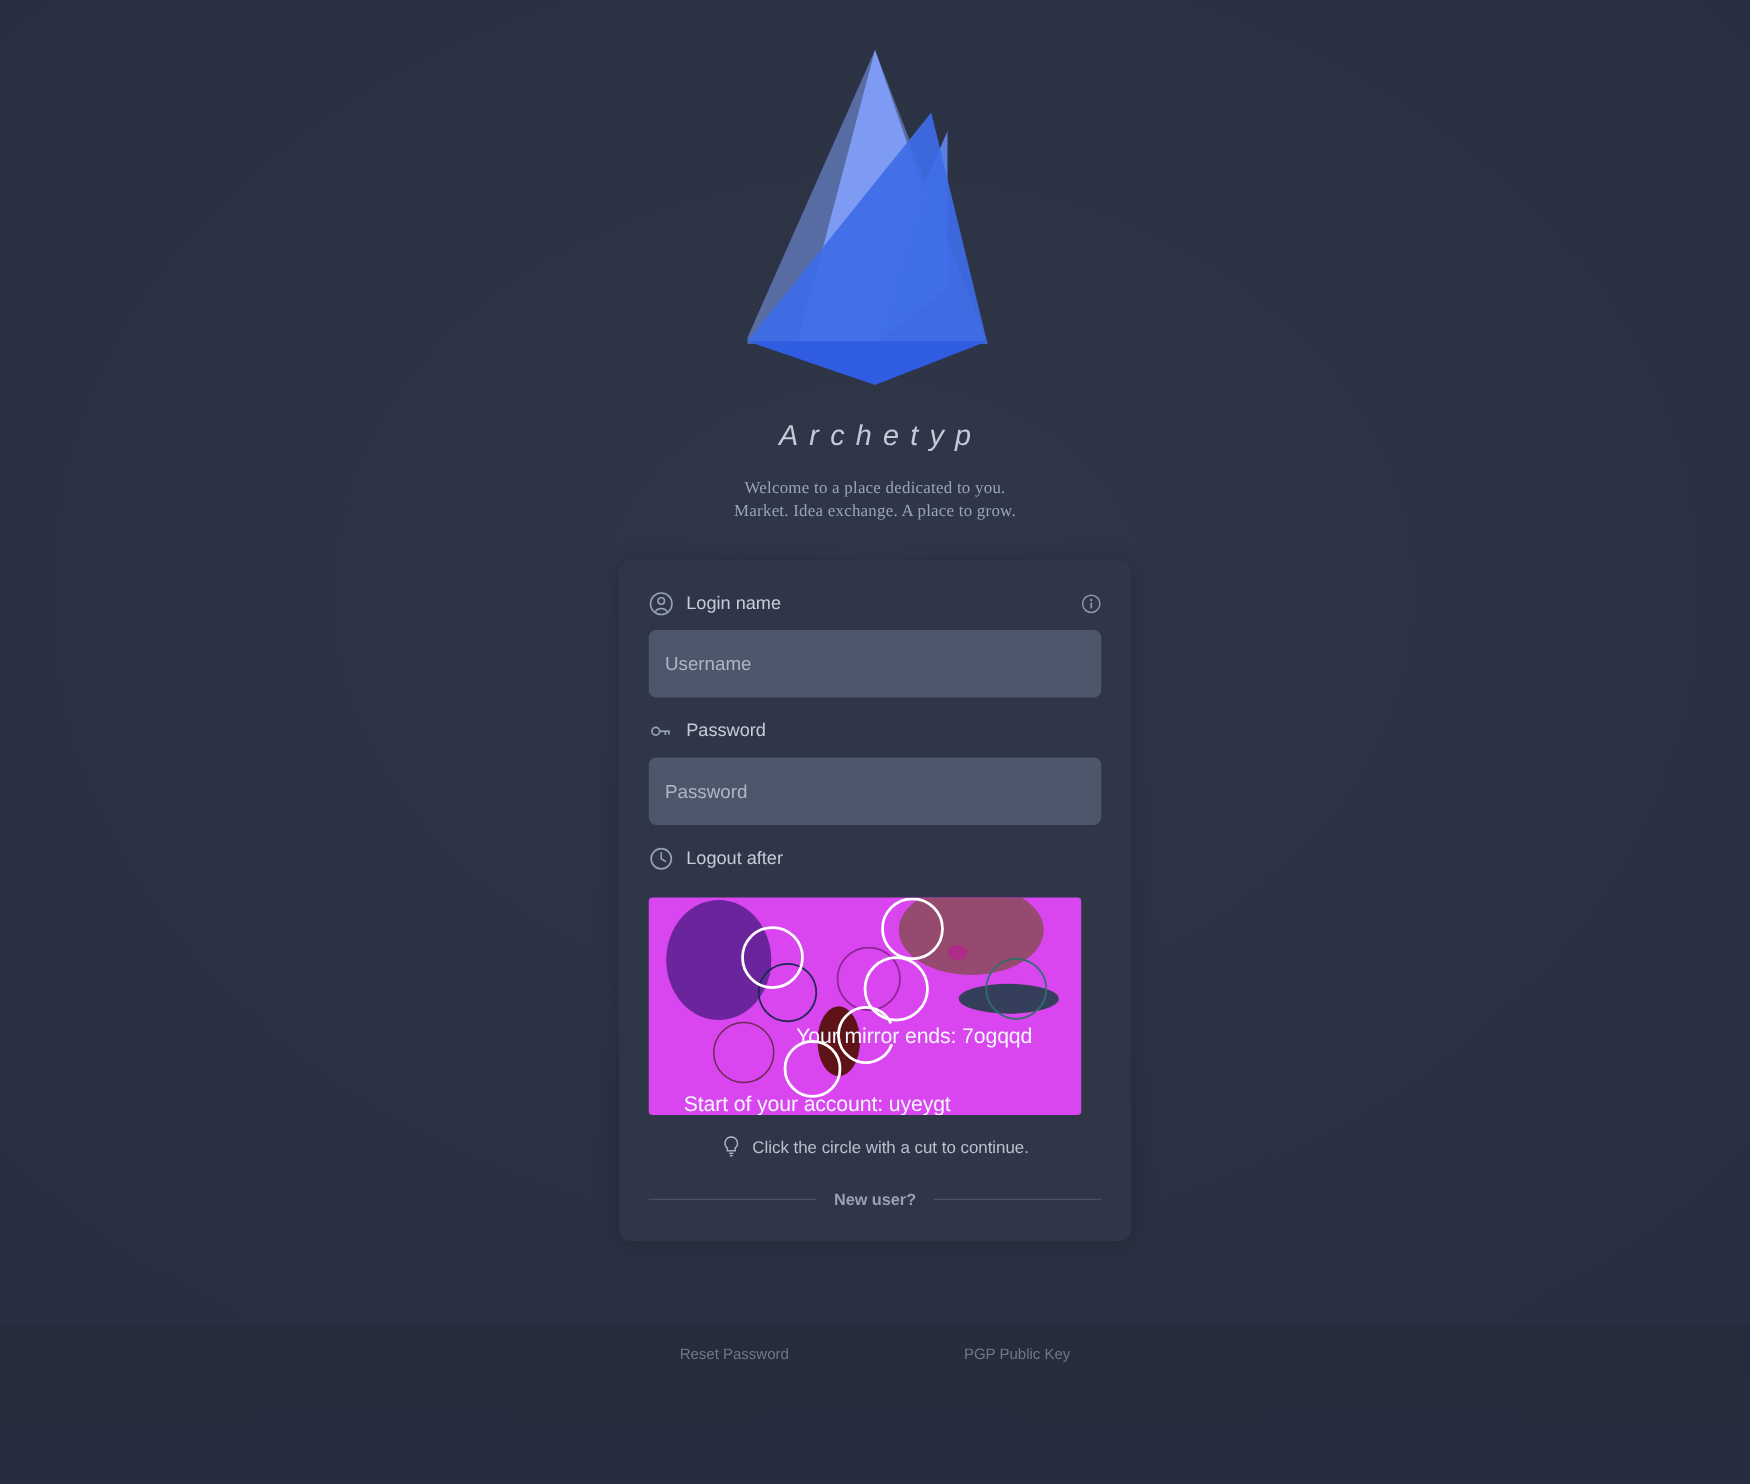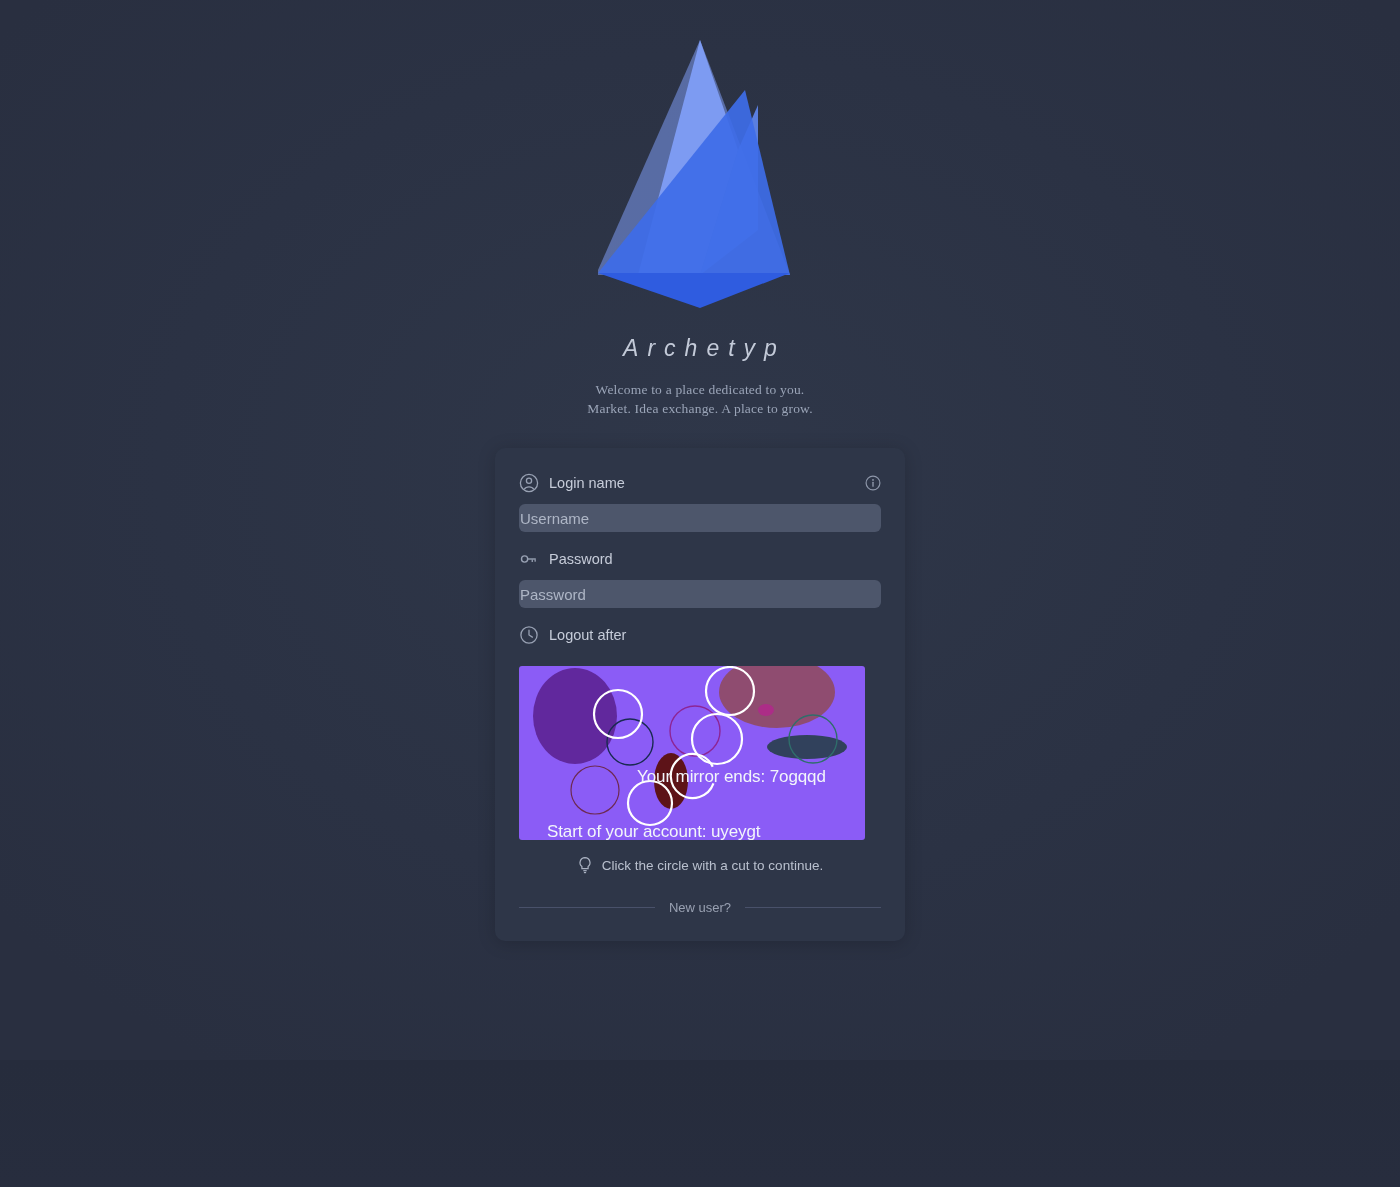--- a/index.html
+++ b/index.html
@@ -58,25 +58,25 @@
   .field-label {
     font-size: 14.5px;
     color: #c6ccd9;
   }
   .icon { display: inline-flex; align-items: center; justify-content: center; }
   .icon svg { display: block; }
 
   .text-input {
     margin-top: 10px;
     width: 100%;
-    height: 28px;
+    height: 54px;
     background: #4d566b;
     border: none;
     border-radius: 6px;
-    padding: 0 1px;
+    padding: 0 13px;
     color: #e4e8f0;
     font-size: 15px;
     font-family: "Liberation Sans", sans-serif;
     outline: none;
   }
   .text-input::placeholder { color: #aeb6c6; opacity: 1; }
 
   .group-gap { height: 16px; }
 
   .select-box {
@@ -90,21 +90,21 @@
     color: #e4e8f0;
     font-size: 15px;
     cursor: pointer;
   }
 
   
   .captcha {
     position: relative;
     margin-top: 20px;
     width: 346px; height: 174px;
-    background: #8b5cf6;
+    background: #d946ef;
     border-radius: 3px;
     overflow: hidden;
     cursor: pointer;
   }
   .captcha svg { position: absolute; inset: 0; display: block; }
   .cap-text {
     position: absolute;
     color: #f2f5fb;
     font-size: 17px;
     white-space: nowrap;
@@ -116,21 +116,21 @@
   
   .hint-row {
     margin-top: 16px;
     display: flex; align-items: center; justify-content: center; gap: 9px;
   }
   .hint-text { font-size: 13.5px; color: #b9c0ce; }
 
   
   .divider {
     margin-top: 26px;
-    display: flex; align-items: center; gap: 14px;
+    display: flex; align-items: center; gap: 14px; font-weight: bold;
   }
   .divider .line { flex: 1; height: 1px; background: #47506400; border-top: 1px solid #49516a; }
   .divider .label { font-size: 13px; color: #99a1b2; }
 
   
   .create-btn {
     margin-top: 15px;
     width: 100%; height: 40px;
     background: #2b3245;
     border: 1px solid #7b8cd4;
@@ -274,14 +274,18 @@
     
     <div class="divider">
       <span class="line"></span>
       <span class="label">New user?</span>
       <span class="line"></span>
     </div>
 
   </div>
 
   <div class="footer-band"></div>
+  <div class="footer-links">
+    <a class="footer-link">Reset Password</a>
+    <a class="footer-link">PGP Public Key</a>
+  </div>
 
 </div>
 
 </body></html>

